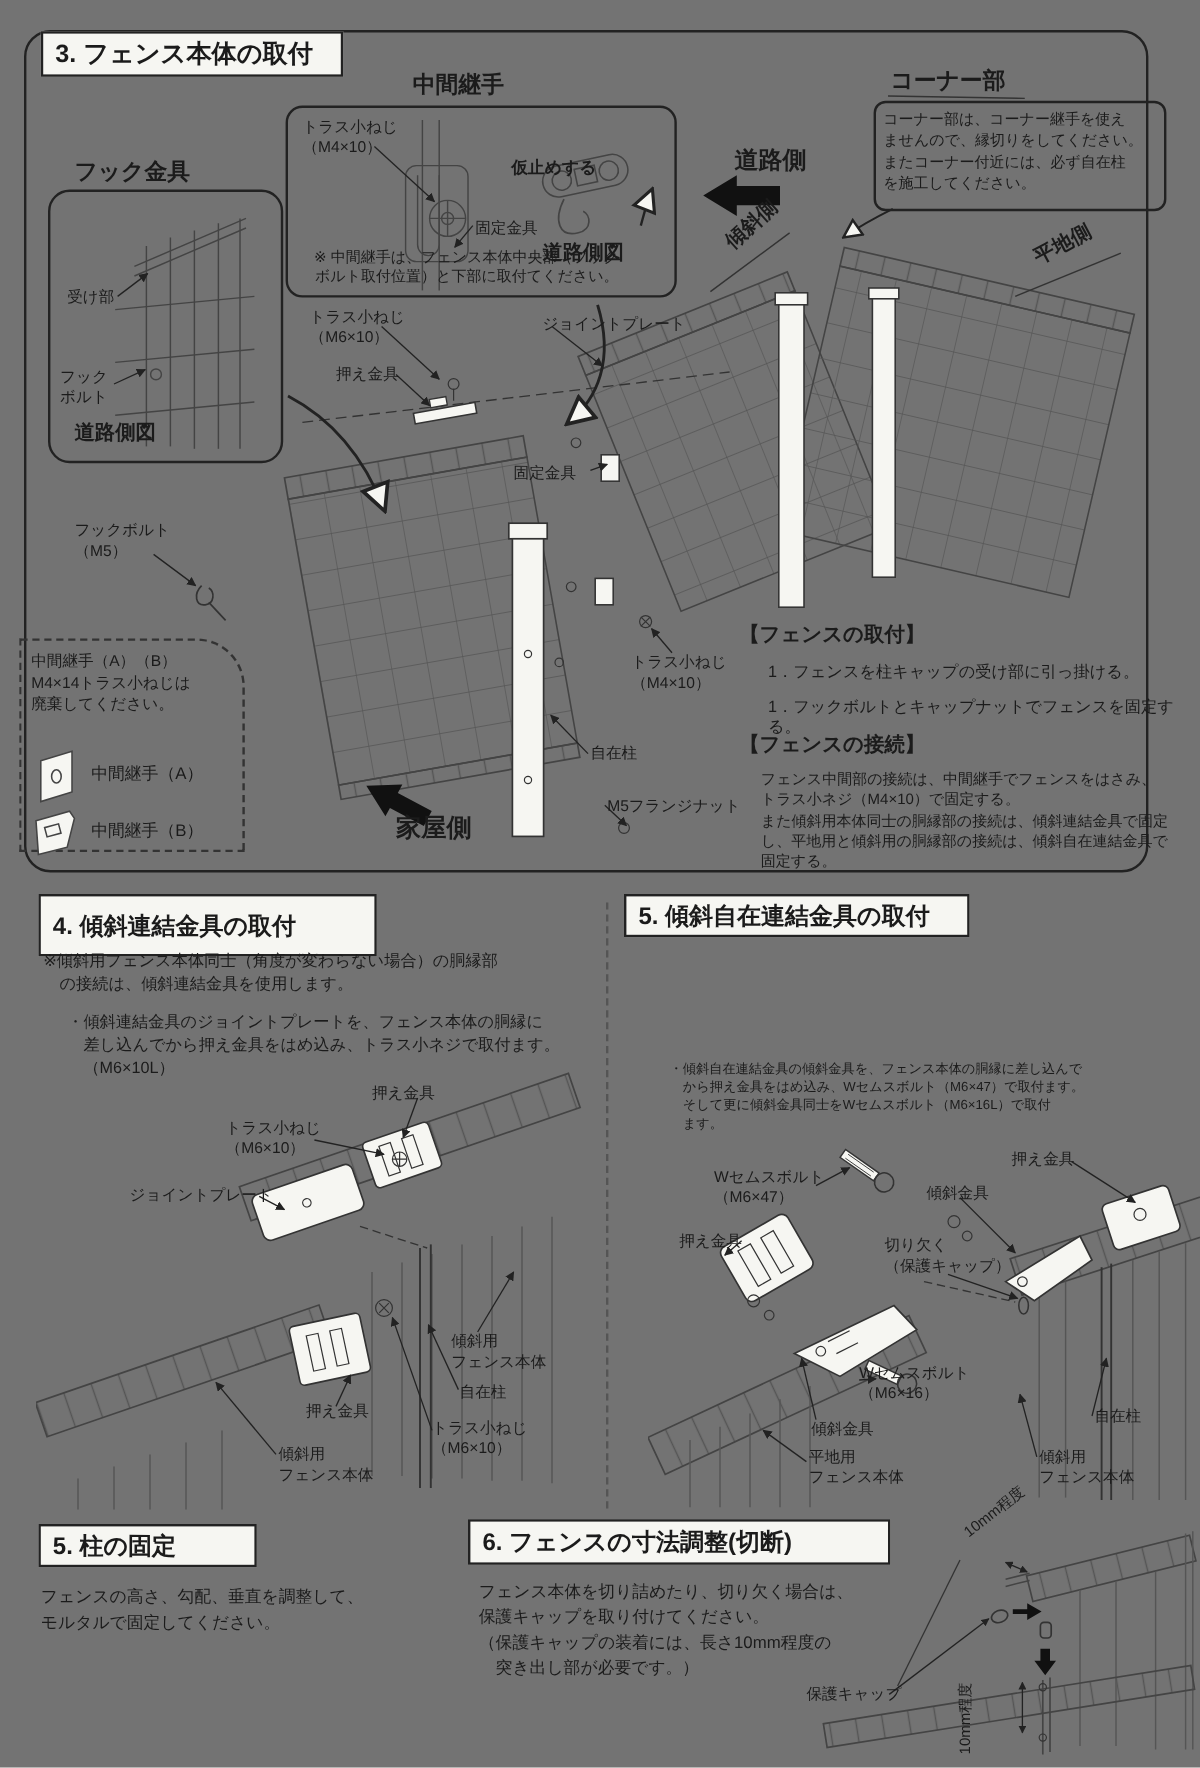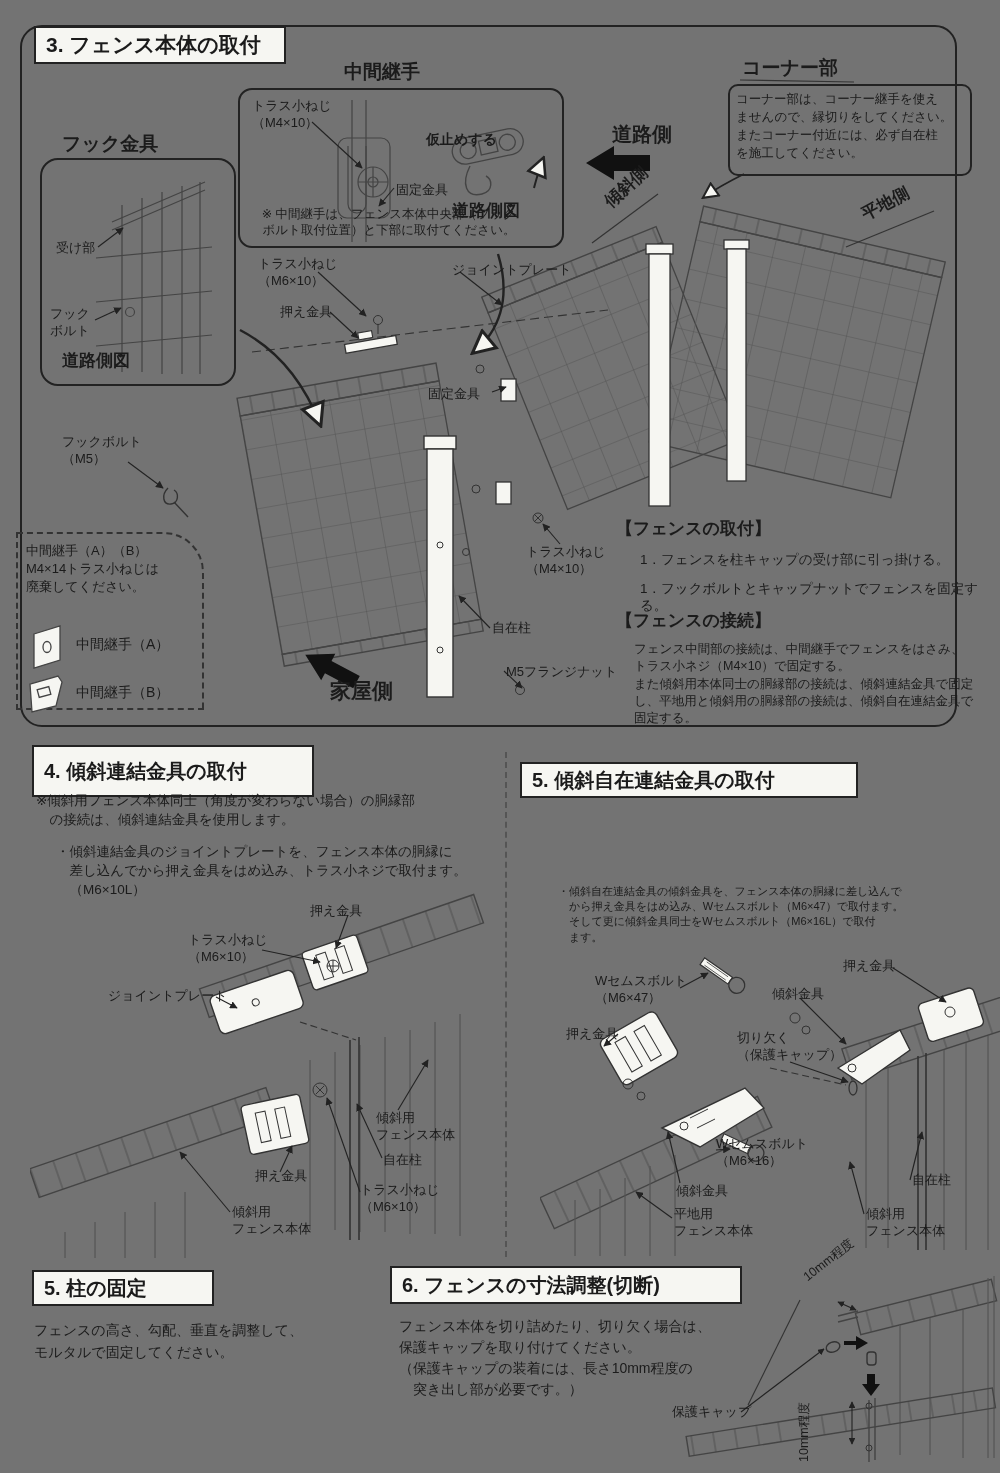--- a/index.html
+++ b/index.html
@@ -303,21 +303,21 @@
   <div class="lbl" style="left:383px;top:1152px;">自在柱</div>
   <div class="lbl" style="left:360px;top:1182px;">トラス小ねじ
 （M6×10）</div>
   <div class="lbl" style="left:232px;top:1204px;">傾斜用
 フェンス本体</div>
   <div class="lbl" style="left:376px;top:1110px;">傾斜用
 フェンス本体</div>
 
   <div class="divider" style="left:505px;top:752px;height:505px;"></div>
 
-  <div class="titlebox" style="left:520px;top:745px;width:338px;height:36px;font-size:20px;margin-top:17px;">5. 傾斜自在連結金具の取付</div>
+  <div class="titlebox" style="left:520px;top:745px;width:288px;height:36px;font-size:20px;">5. 傾斜自在連結金具の取付</div>
   <div class="lbl" style="left:542px;top:884px;font-size:11px;line-height:1.38;margin-left:16px;">・傾斜自在連結金具の傾斜金具を、フェンス本体の胴縁に差し込んで
 　から押え金具をはめ込み、Wセムスボルト（M6×47）で取付ます。
 　そして更に傾斜金具同士をWセムスボルト（M6×16L）で取付
 　ます。</div>
 
   <svg class="art" style="left:540px;top:950px;" width="460" height="310" viewBox="540 950 460 310">
     <defs>
       <pattern id="lad3" width="24" height="34" patternUnits="userSpaceOnUse">
         <path d="M12 0V34" fill="none" stroke="#555" stroke-width="1.2"></path>
       </pattern>

